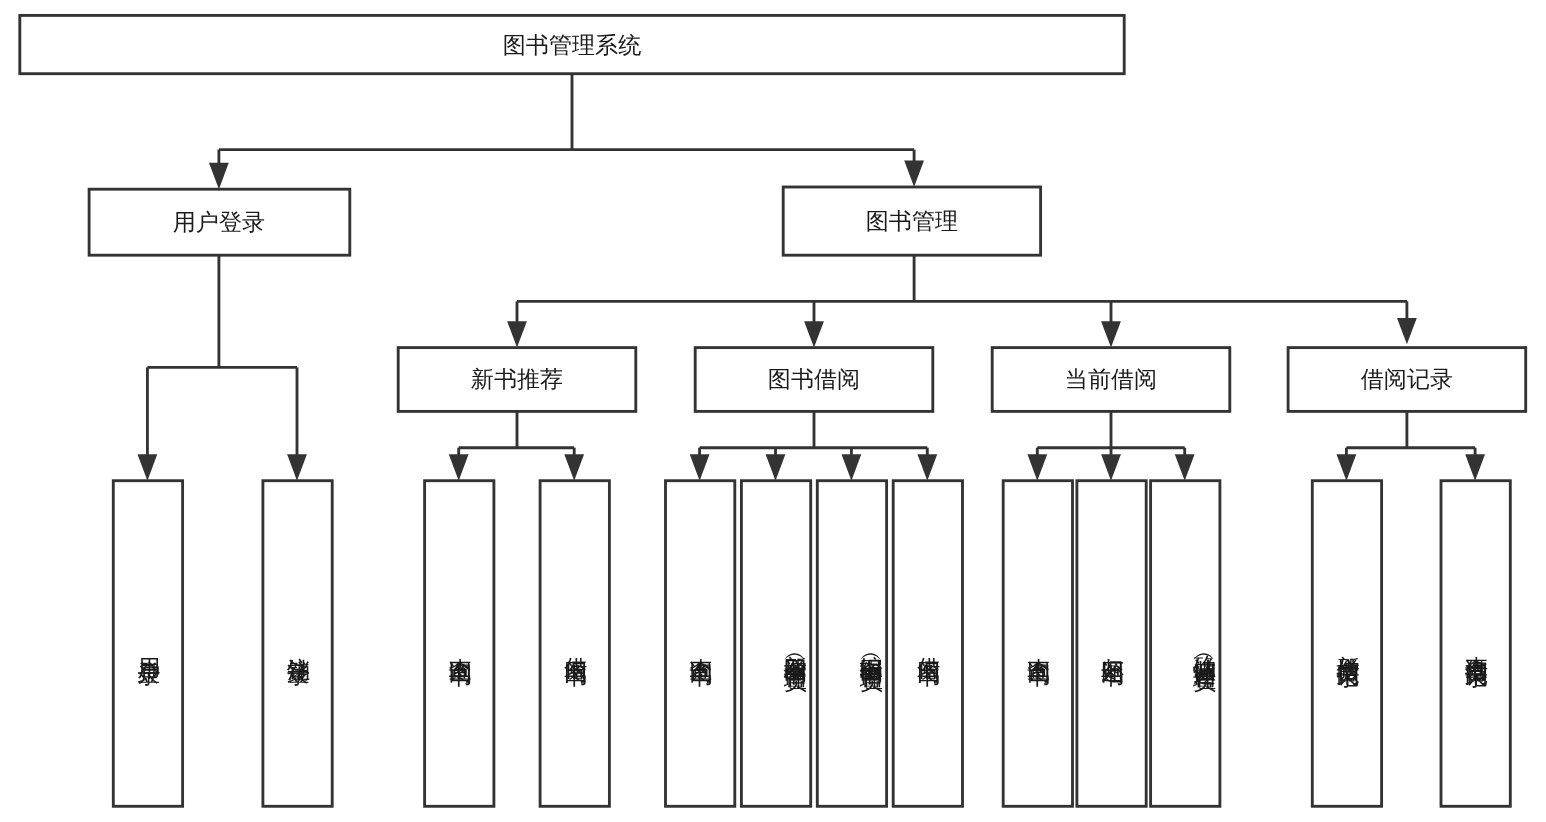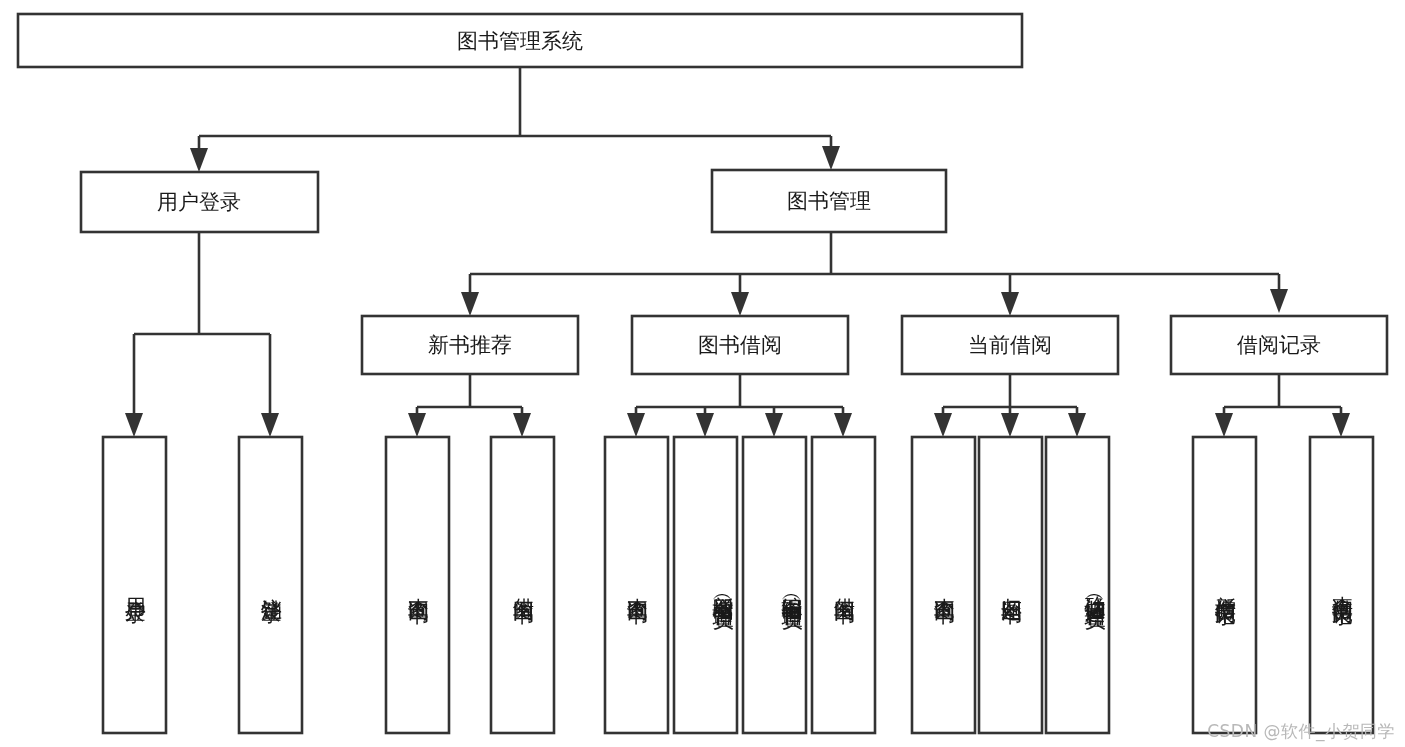--- a/index.html
+++ b/index.html
@@ -212,15 +212,14 @@
   <div class="leaf-label" style="left:605px; top:437px; width:63px; height:296px;">查询图书</div>
   <div class="leaf-label" style="left:674px; top:443px; width:63px; height:290px; align-items:flex-start;">新增图书（管理员）</div>
   <div class="leaf-label" style="left:743px; top:443px; width:63px; height:290px; align-items:flex-start;">编辑图书（管理员）</div>
   <div class="leaf-label" style="left:812px; top:437px; width:63px; height:296px;">借阅图书</div>
   <div class="leaf-label" style="left:912px; top:437px; width:63px; height:296px;">查询图书</div>
   <div class="leaf-label" style="left:979px; top:437px; width:63px; height:296px;">归还图书</div>
   <div class="leaf-label" style="left:1046px; top:443px; width:63px; height:290px; align-items:flex-start;">确认归还（管理员）</div>
   <div class="leaf-label" style="left:1193px; top:437px; width:63px; height:296px;">新增借阅记录</div>
   <div class="leaf-label" style="left:1310px; top:437px; width:63px; height:296px;">查询借阅记录</div>
 
-  <div class="watermark">CSDN @软件_小贺同学</div>
 
 </div>
 
 </body></html>

